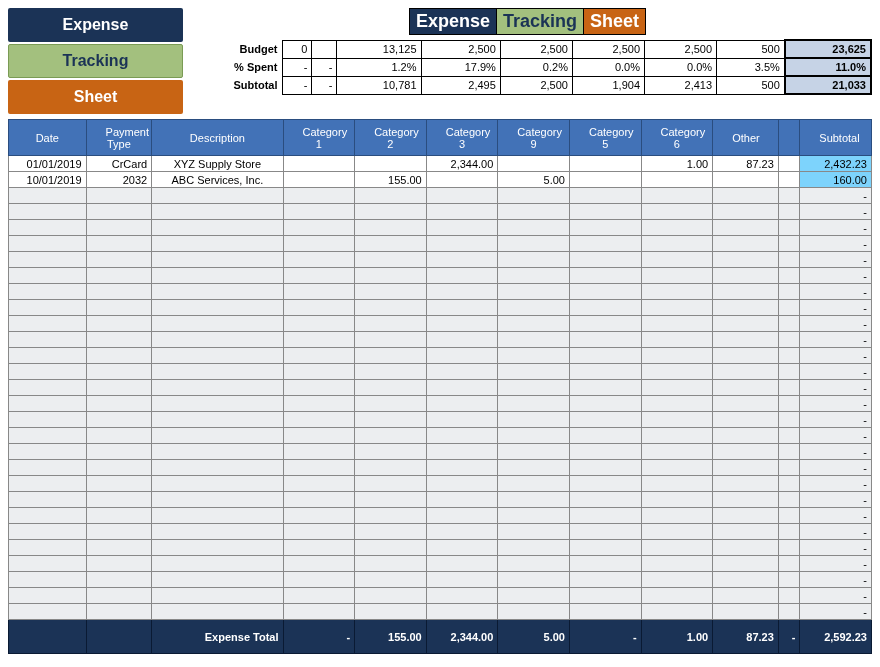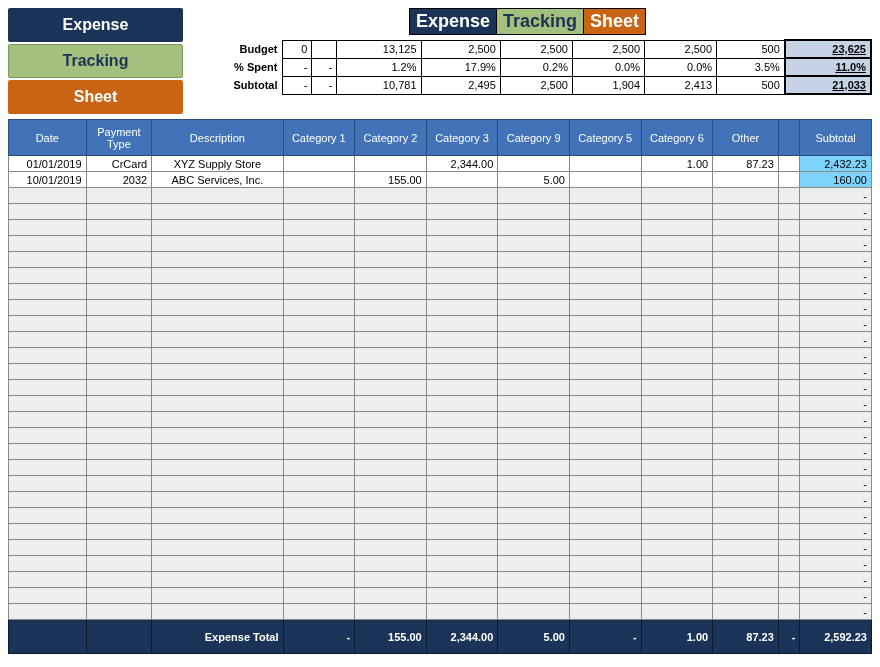--- a/index.html
+++ b/index.html
@@ -70,35 +70,34 @@
   .summary-table .lbl {
     font-weight: bold;
     text-align: right;
     border: none;
     width: 95px;
   }
   .summary-table .total-col {
     background: #c6d3e6;
     font-weight: bold;
     border: 2px solid #000;
-    text-decoration: underline;
   }
 
   
   .grid {
     border-collapse: collapse;
     width: 864px;
     font-size: 11px;
     table-layout: fixed;
   }
   .grid th {
     background: #4272b7;
     color: #fff;
     font-weight: normal;
-    padding: 4px 8px;
+    padding: 4px 19px;
     border: 1px solid #2a4d7f;
     height: 36px;
     font-size: 11px;
   }
   .grid td {
     border: 1px solid #888;
     padding: 1px 4px;
     height: 16px;
     text-align: right;
     background: #fff;

